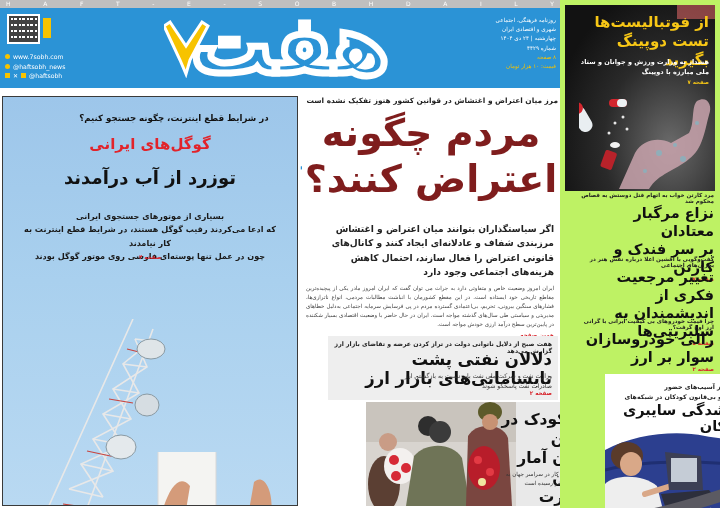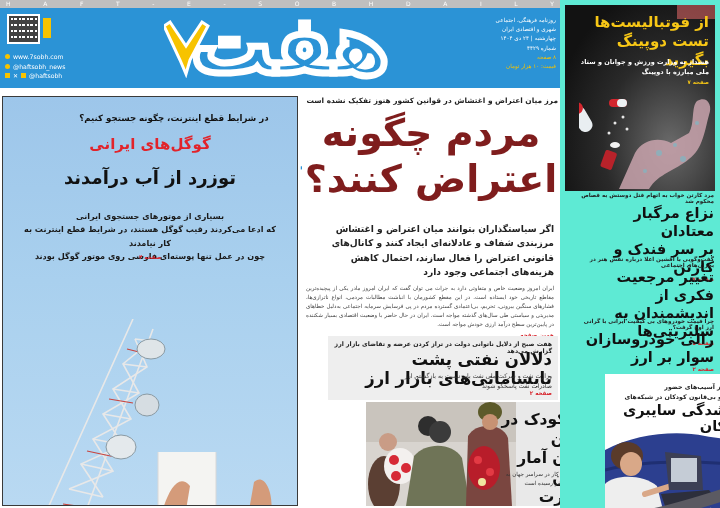--- a/index.html
+++ b/index.html
@@ -65,21 +65,21 @@
   .box1-page { position: absolute; top: 54px; right: 6px; direction: rtl; font-size: 5.6px; color: #d62028; font-weight: bold; }
 
   .box2 { position: absolute; left: 328px; top: 402px; width: 230px; height: 104px; background: #e9e9e9; overflow: hidden; margin-left: 38px; }
   .kids { position: absolute; left: 0; top: 0; width: 150px; height: 104px; }
   .box2-title { position: absolute; top: 8px; right: 6px; width: 92px; direction: rtl; text-align: right; font-size: 15.5px; font-weight: bold;
     color: #111; line-height: 19.5px; letter-spacing: -0.6px; }
   .box2-deck { position: absolute; top: 68px; right: 6px; width: 92px; direction: rtl; text-align: right; font-size: 5.6px; color: #333; line-height: 9px; }
   .box2-page { position: absolute; top: 88px; right: 6px; direction: rtl; font-size: 5.6px; color: #d62028; font-weight: bold; }
 
   
-  .right { position: absolute; left: 560px; top: 0; width: 160px; height: 508px; background: #5eead4; }
+  .right { position: absolute; left: 560px; top: 0; width: 160px; height: 508px; background: #bef264; }
   .dark-box { position: absolute; left: 5px; top: 5px; width: 150px; height: 186px; background: #151515; overflow: hidden; }
   .dark-glow { position: absolute; inset: 0; background: radial-gradient(ellipse at 70% 75%, #6a6a6a 0%, #2a2a2a 45%, #121212 80%); }
   .corner-tag { position: absolute; right: 0; top: 0; width: 38px; height: 14px; background: #e86a6a; opacity: .55; }
   .dark-title { position: absolute; top: 8px; right: 6px; left: 4px; direction: rtl; text-align: right; font-size: 15px; font-weight: bold;
     color: #f7c716; line-height: 19px; letter-spacing: -0.6px; }
   .dark-deck { position: absolute; top: 52px; right: 6px; left: 4px; direction: rtl; text-align: right; font-size: 6.5px; font-weight: bold; color: #fff; line-height: 10.2px; }
   .dark-page { position: absolute; top: 74px; right: 6px; direction: rtl; font-size: 5.4px; color: #f7c716; font-weight: bold; }
   .arm { position: absolute; left: 14px; top: 88px; width: 140px; height: 100px; }
 
   .r-item { position: absolute; right: 6px; left: 4px; direction: rtl; text-align: right; margin-left: 16px; }

